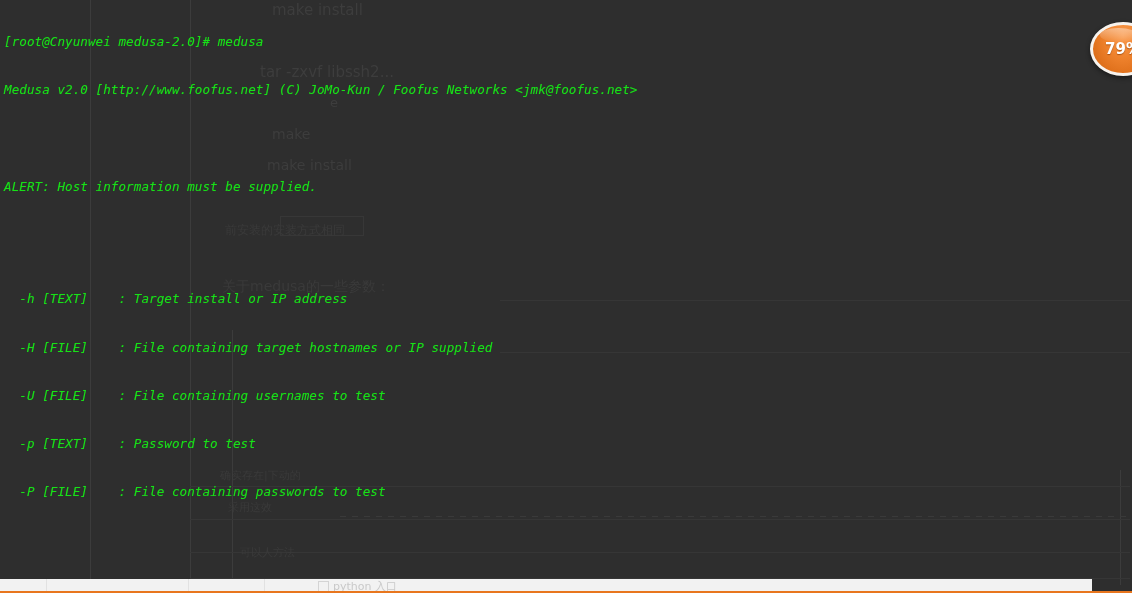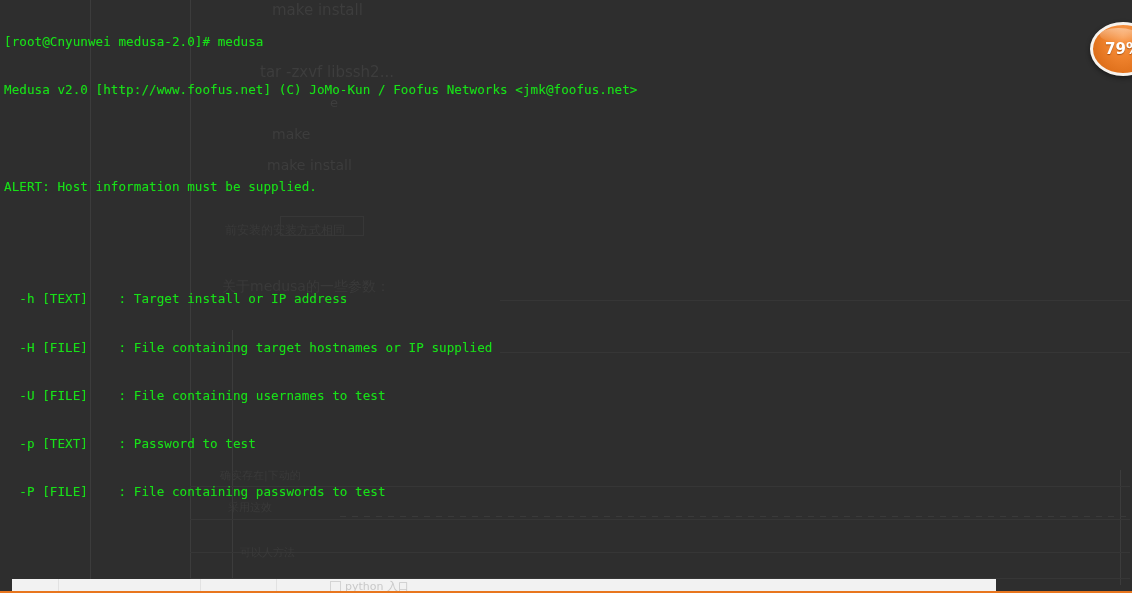--- a/index.html
+++ b/index.html
@@ -65,28 +65,29 @@
     font-size: 12.6px;
     line-height: 16.08px;
     color: #18e018;
     white-space: pre;
     letter-spacing: 0.05px;
     text-shadow: 0 0 1px rgba(24,224,24,0.35);
   }
   #term .line {
     height: 16.08px;
     white-space: pre;
+    font-style: italic;
   }
 
   
   #bottom-strip {
     position: absolute;
-    left: 12px;
+    left: 0;
     bottom: 0;
-    width: 984px;
+    width: 1092px;
     height: 14px;
     background: #f2f2f2;
     z-index: 2;
   }
   #bottom-strip .bs-cell {
     position: absolute;
     top: 0;
     bottom: 0;
     border-right: 1px solid #e2e2e2;
   }

